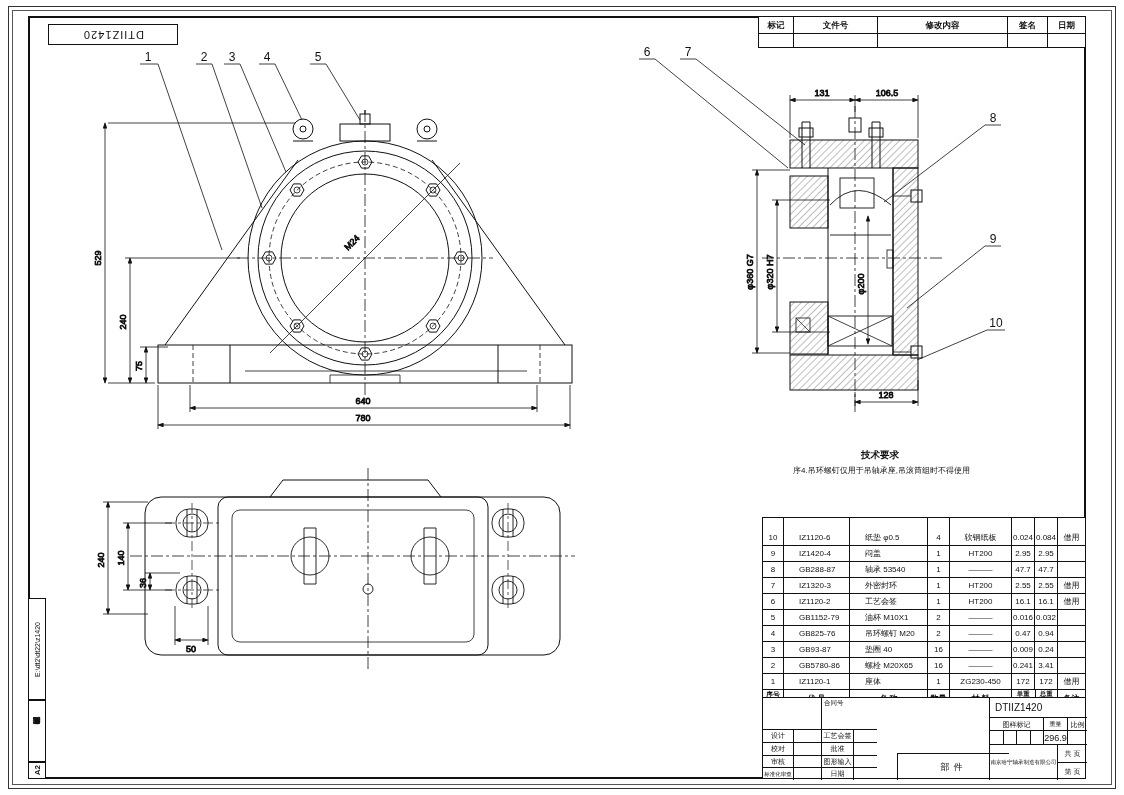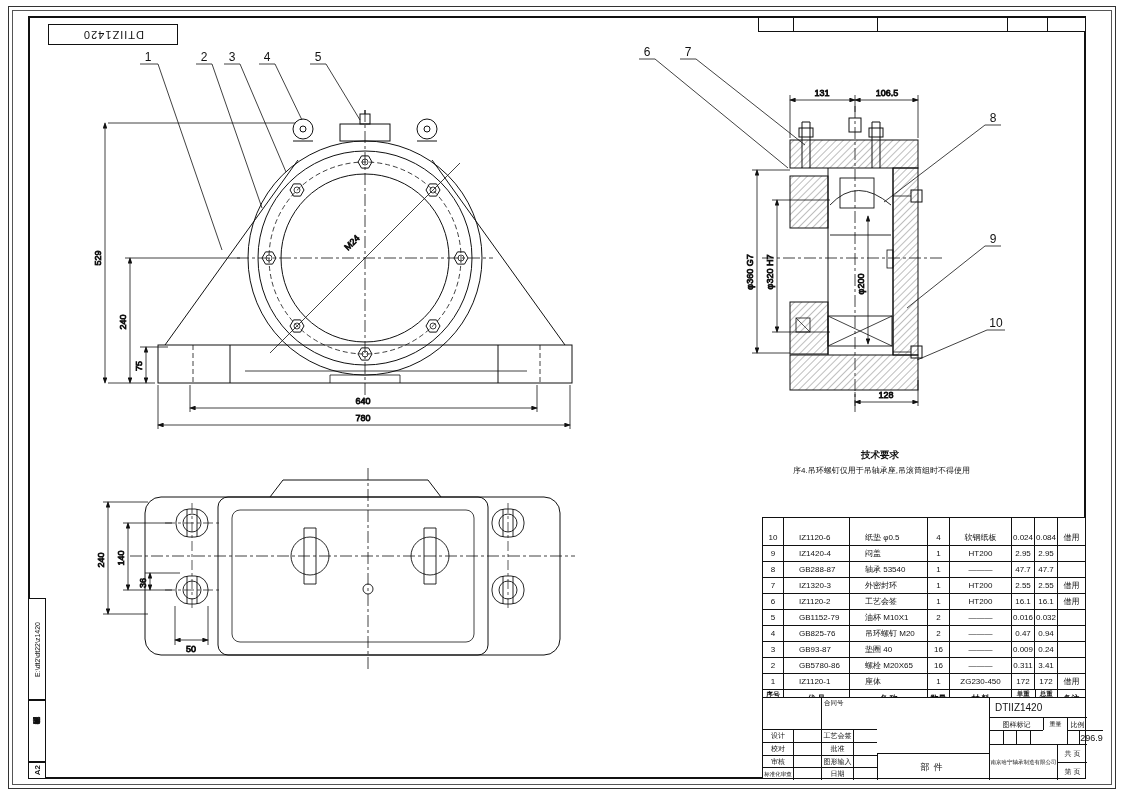--- a/index.html
+++ b/index.html
@@ -39,21 +39,21 @@
   .wtop{display:grid;grid-template-columns:1fr 1fr;height:8px;}
   .wtop div{font-size:6.5px;line-height:8px;border-left:1px solid #111;}
   .wtop div:first-child{border-left:none;}
   .wbot{font-size:6.5px;line-height:9px;height:9px;border-top:1px solid #111;}
   
   #tblock{left:762px;top:697px;width:324px;height:82px;background:#fff;border:1.5px solid #111;}
   #tblock .c{position:absolute;box-sizing:border-box;border-left:1px solid #111;border-top:1px solid #111;overflow:hidden;}
   #tblock .lab{font-size:7px;line-height:12.75px;text-align:center;}
   .tiny{font-size:5.5px !important;}
   #tb-name{display:flex;align-items:center;justify-content:center;font-size:17px;letter-spacing:10px;text-indent:10px;}
-  #tb-type{display:flex;align-items:center;justify-content:center;font-size:9px;letter-spacing:4px;}
+  #tb-type{display:flex;align-items:center;justify-content:center;font-size:9px;letter-spacing:4px;margin-left:20px;}
   #tb-dno{font-size:10px;line-height:19px;padding-left:5px;}
   #tb-company{display:flex;align-items:center;justify-content:center;font-size:5.5px;white-space:nowrap;}
   svg{position:absolute;left:0;top:0;}
   svg text{font-family:"Liberation Sans",sans-serif;fill:#111;}
   .dimt{font-size:9px;}
   .ball{font-size:12px;}
 </style>
 </head>
 <body>
 
@@ -332,20 +332,27 @@
     <span>E:\dt2\dt22\z1420</span>
   </div>
   <div class="abs vcell" id="v-label">
     <span>图纸文件名</span>
   </div>
   <div class="abs vcell" id="v-size">
     <span>A2</span>
   </div>
 
   <div class="abs" id="rev">
+    <div class="rev-row">
+      <div>标记</div>
+      <div>文件号</div>
+      <div>修改内容</div>
+      <div>签名</div>
+      <div>日期</div>
+    </div>
     <div class="rev-row empty">
       <div></div>
         <div></div>
         <div></div>
         <div></div>
         <div></div>
     </div>
   </div>
 
   <div class="abs" id="bom">
@@ -439,21 +446,21 @@
           <div>0.009</div>
           <div>0.24</div>
           <div></div>
         </div>
         <div class="bom-row">
           <div>2</div>
           <div class="lft">GB5780-86</div>
           <div class="lft">螺栓 M20X65</div>
           <div>16</div>
           <div>———</div>
-          <div>0.311</div>
+          <div>0.241</div>
           <div>3.41</div>
           <div></div>
         </div>
         <div class="bom-row">
           <div>1</div>
           <div class="lft">IZ1120-1</div>
           <div class="lft">座体</div>
           <div>1</div>
           <div>ZG230-450</div>
           <div>172</div>
@@ -503,20 +510,20 @@
     <div class="c" id="tb-type" style="left:114px;top:55px;width:112px;height:27px;">部件</div>
 
     <div class="c" id="tb-dno" style="left:226px;top:0;width:98px;height:19px;border-top:none;">DTIIZ1420</div>
     <div class="c" style="left:226px;top:19px;width:54px;height:13px;font-size:7px;text-align:center;line-height:13px;">图样标记</div>
     <div class="c" style="left:280px;top:19px;width:24px;height:13px;font-size:6px;text-align:center;line-height:13px;">重量 (kg)</div>
     <div class="c" style="left:304px;top:19px;width:20px;height:13px;font-size:7px;text-align:center;line-height:13px;">比例</div>
     <div class="c" style="left:226px;top:32px;width:13.5px;height:14px;"></div>
     <div class="c" style="left:239.5px;top:32px;width:13.5px;height:14px;"></div>
     <div class="c" style="left:253px;top:32px;width:13.5px;height:14px;"></div>
     <div class="c" style="left:266.5px;top:32px;width:13.5px;height:14px;"></div>
-    <div class="c" style="left:280px;top:32px;width:24px;height:14px;font-size:9px;text-align:center;line-height:14px;margin-left:36px;">296.9</div>
+    <div class="c" style="left:280px;top:32px;width:24px;height:14px;font-size:9px;text-align:center;line-height:14px;">296.9</div>
     <div class="c" style="left:304px;top:32px;width:20px;height:14px;"></div>
     <div class="c" id="tb-company" style="left:226px;top:46px;width:68px;height:36px;">南京哈宁轴承制造有限公司</div>
     <div class="c" style="left:294px;top:46px;width:30px;height:18px;font-size:7px;text-align:center;line-height:18px;">共  页</div>
     <div class="c" style="left:294px;top:64px;width:30px;height:18px;font-size:7px;text-align:center;line-height:18px;">第  页</div>
   </div>
 
 </div>
 
 </body></html>

